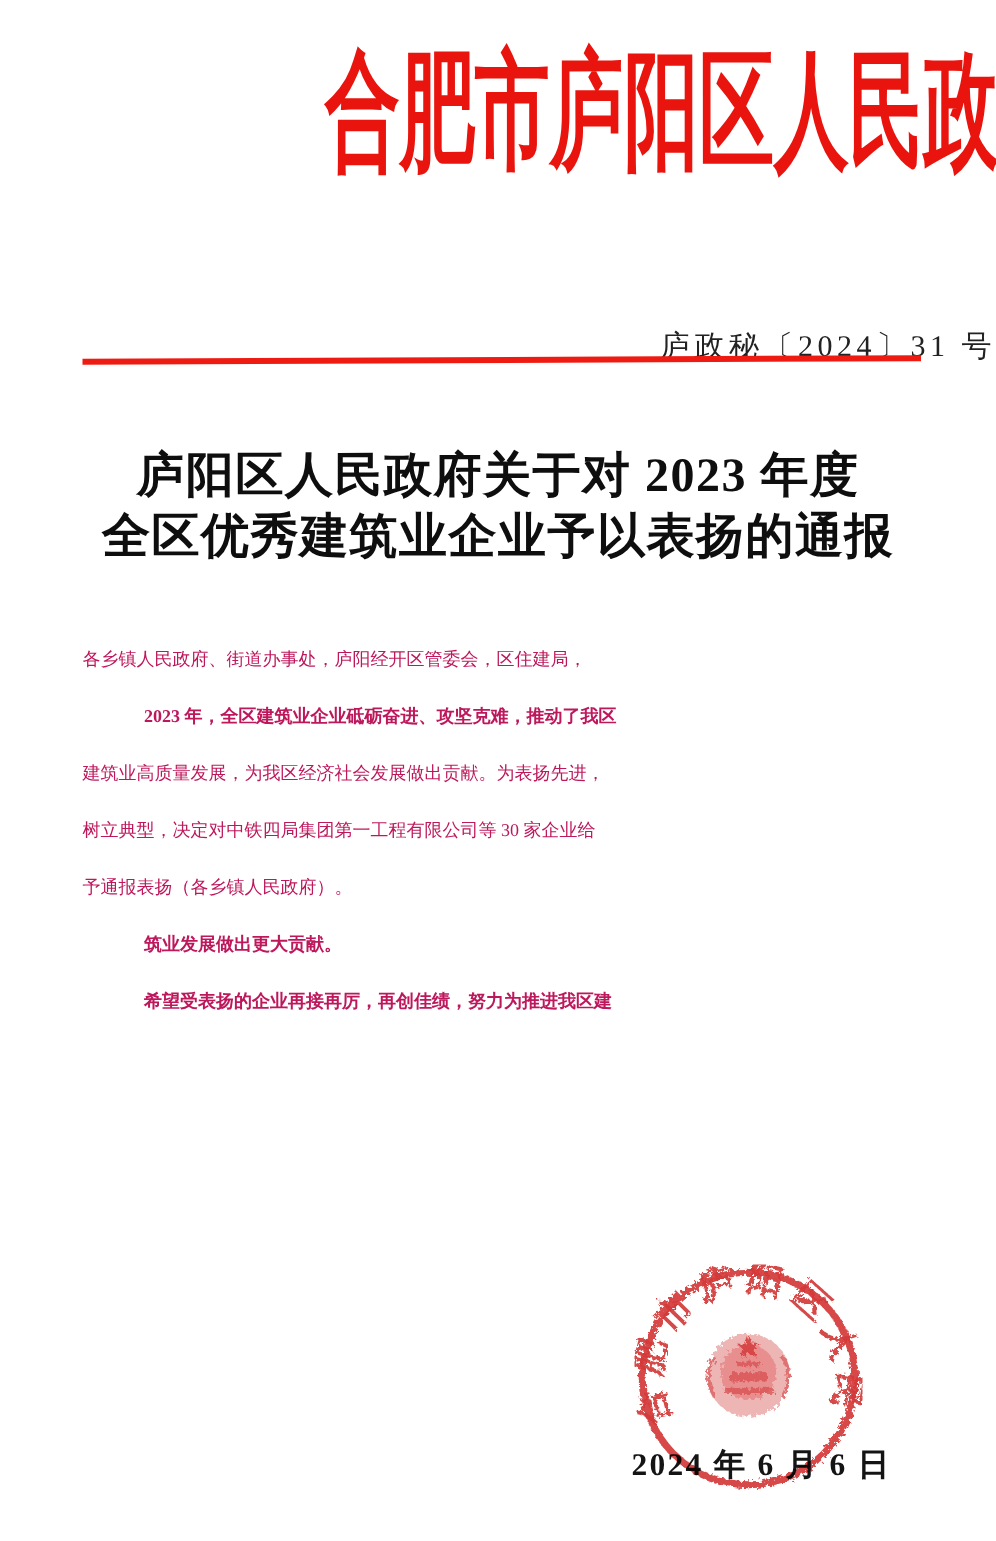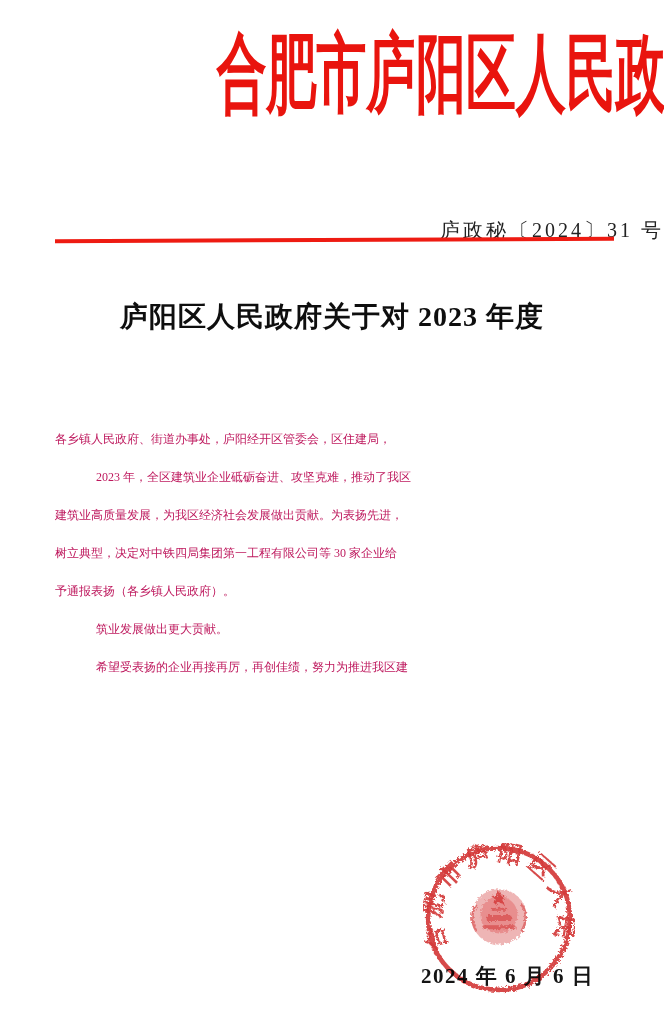--- a/index.html
+++ b/index.html
@@ -34,31 +34,31 @@
   }
   .red-line{
     position:absolute;top:238px;left:55px;width:559px;height:4px;
     background:var(--line-red,#ee1b12);
     transform:rotate(-0.25deg);
   }
   
   .doc-title{
     position:absolute;top:296px;left:0;right:0;margin:0;
     text-align:center;
-    font-size:28px;font-weight:bold;line-height:41px;
+    font-size:32px;font-weight:bold;line-height:41px;
     letter-spacing:1px;color:#0e0e0e;
   }
   
   .body-text{
     position:absolute;top:420px;left:55px;width:566px;
     font-size:12px;line-height:38px;
     color:#be185d;
   }
   .body-text .line{white-space:nowrap;}
-  .body-text .ind{padding-left:41px;}
+  .body-text .ind{padding-left:41px;font-weight:bold;}
   .attachment{
     position:absolute;top:767px;left:135px;
     font-size:21px;letter-spacing:1px;color:#161616;
     white-space:nowrap;
   }
   
   .issue-date{
     position:absolute;top:962px;left:421px;
     font-size:21px;letter-spacing:1.5px;color:#141414;
     white-space:nowrap;z-index:1;font-weight:bold;
@@ -82,20 +82,21 @@
   <div class="org-title-wrap">
     <span class="org-title">合肥市庐阳区人民政府文件</span>
   </div>
 
   <div class="doc-number">庐政秘〔2024〕31 号</div>
 
   <div class="red-line"></div>
 
   <h1 class="doc-title">
     <span>庐阳区人民政府关于对 2023 年度</span><br>
+    <span>全区优秀建筑业企业予以表扬的通报</span>
   </h1>
 
   <div class="body-text">
     <div class="line">各乡镇人民政府、街道办事处，庐阳经开区管委会，区住建局，</div>
     <div class="line ind">2023 年，全区建筑业企业砥砺奋进、攻坚克难，推动了我区</div>
     <div class="line">建筑业高质量发展，为我区经济社会发展做出贡献。为表扬先进，</div>
     <div class="line">树立典型，决定对中铁四局集团第一工程有限公司等 30 家企业给</div>
     <div class="line">予通报表扬（各乡镇人民政府）。</div>
     <div class="line ind">筑业发展做出更大贡献。</div>
     <div class="line ind">希望受表扬的企业再接再厉，再创佳绩，努力为推进我区建</div>

